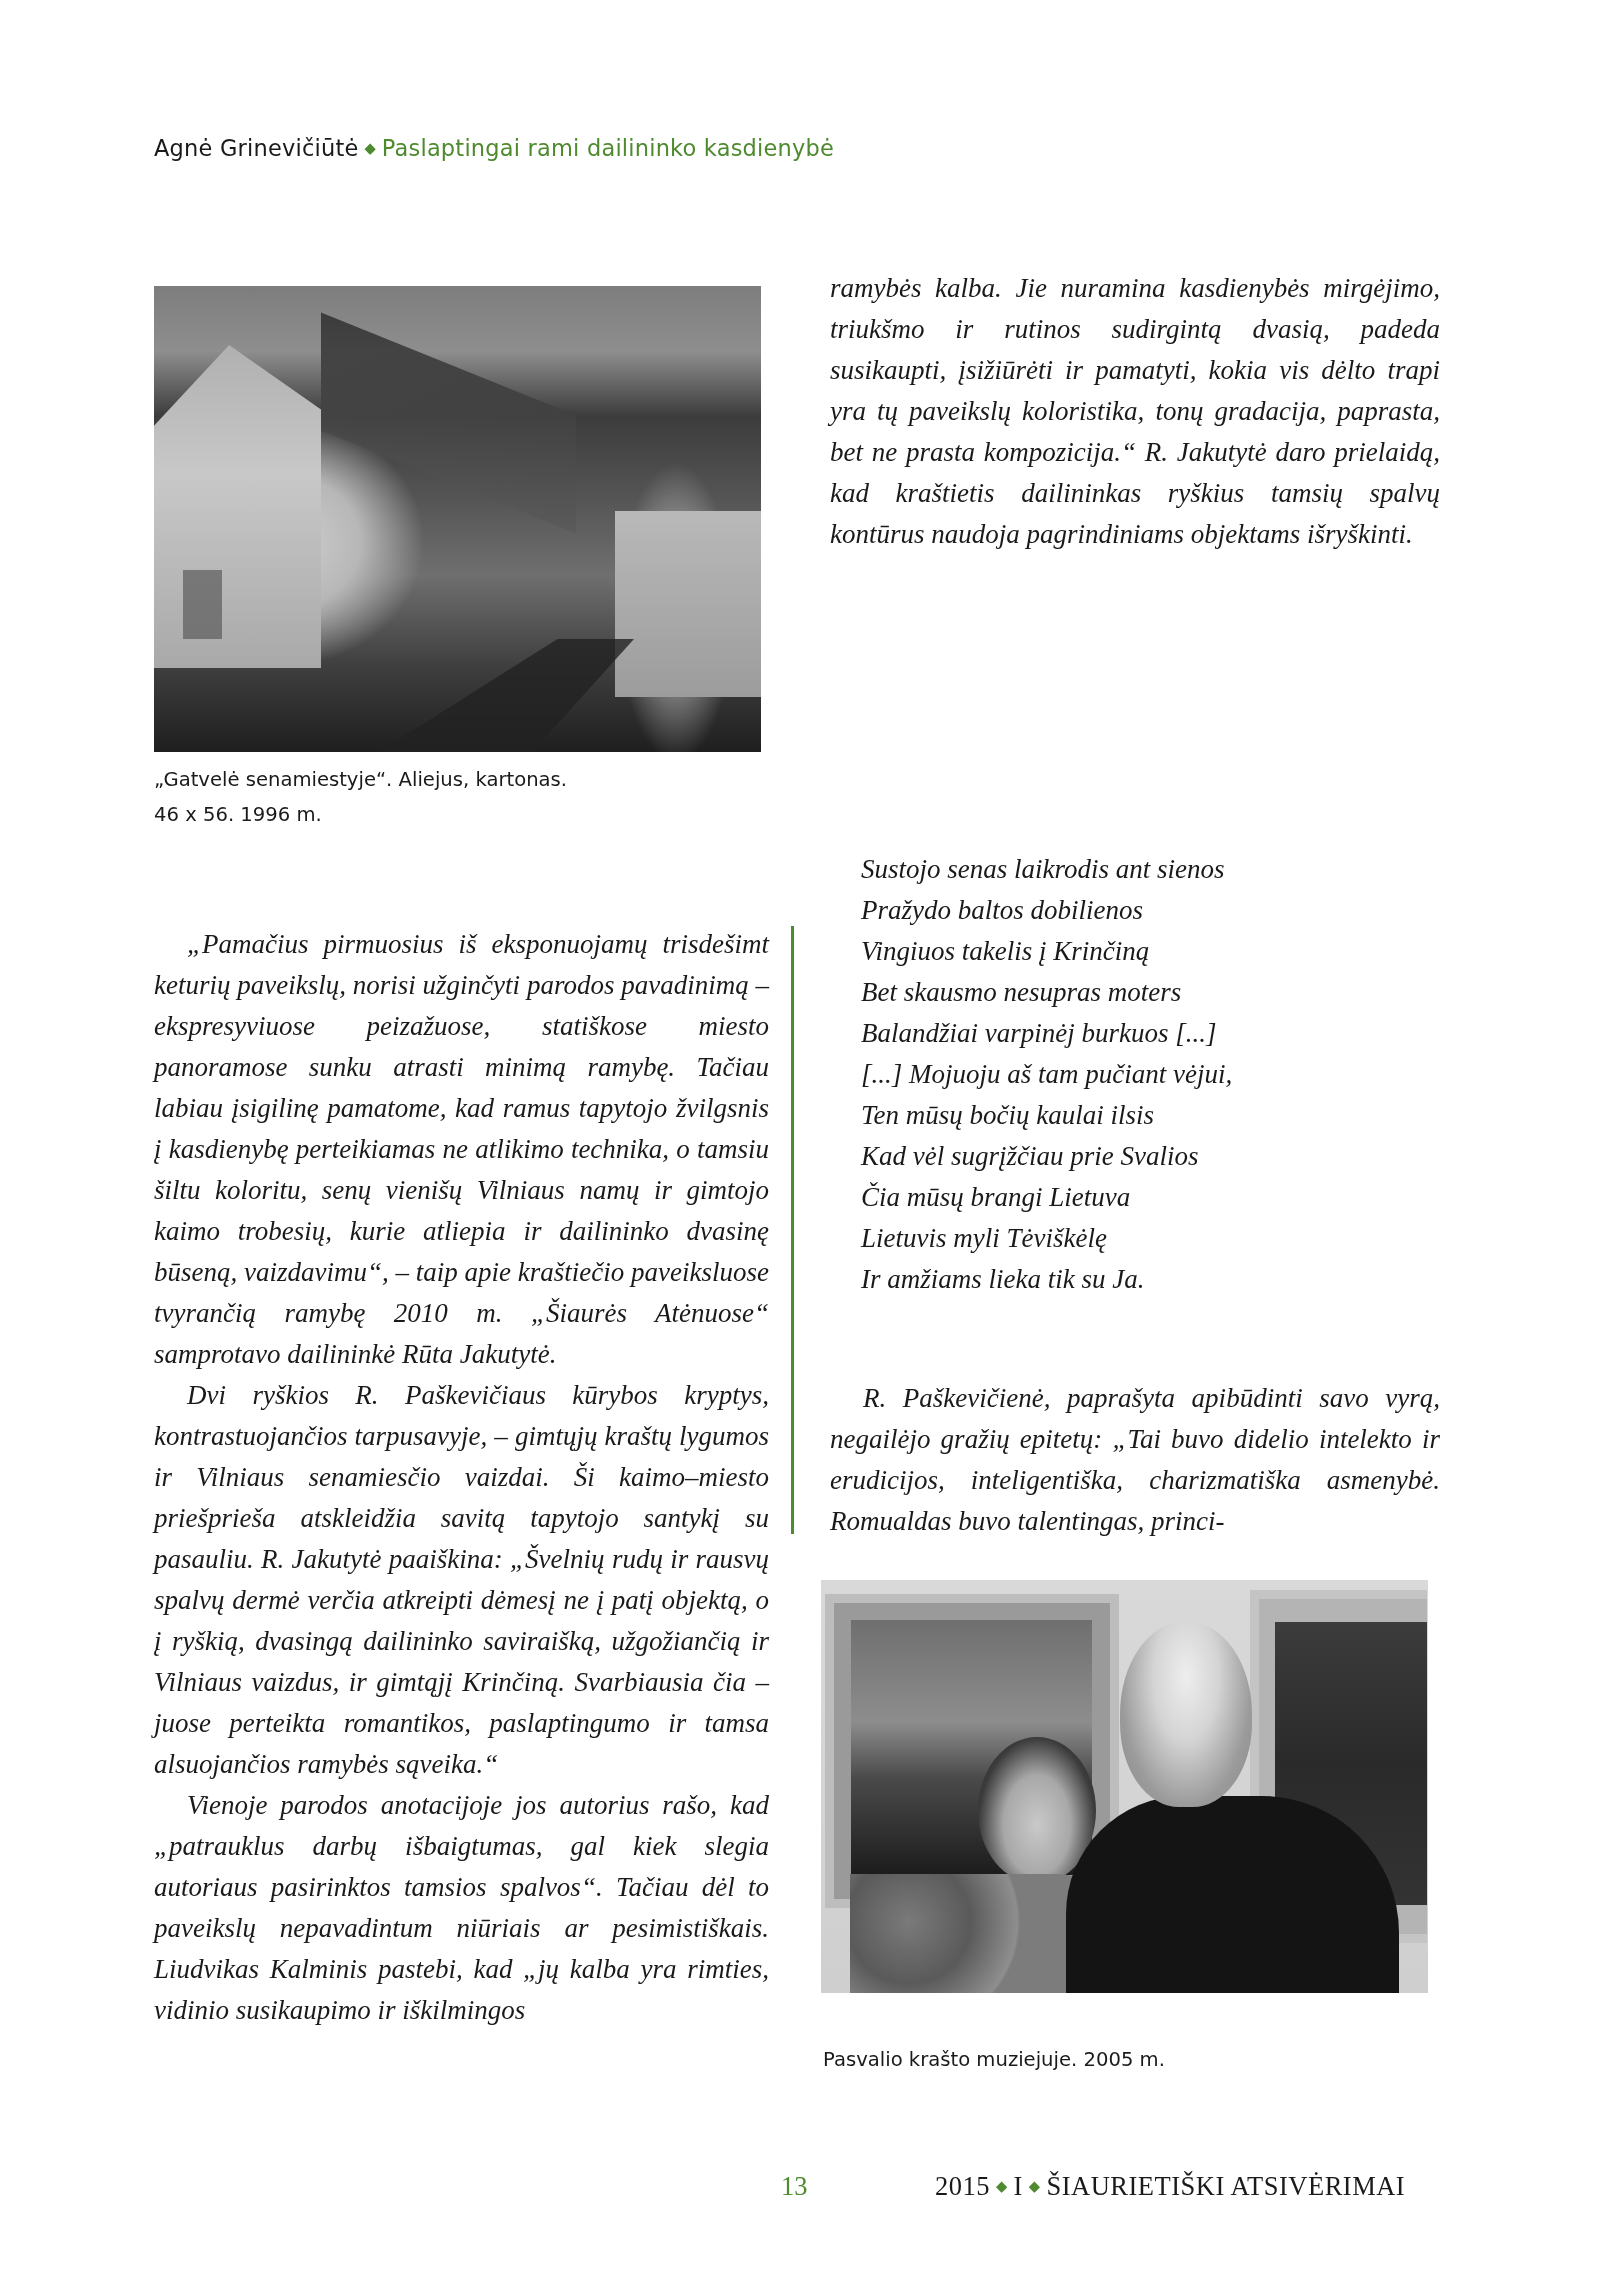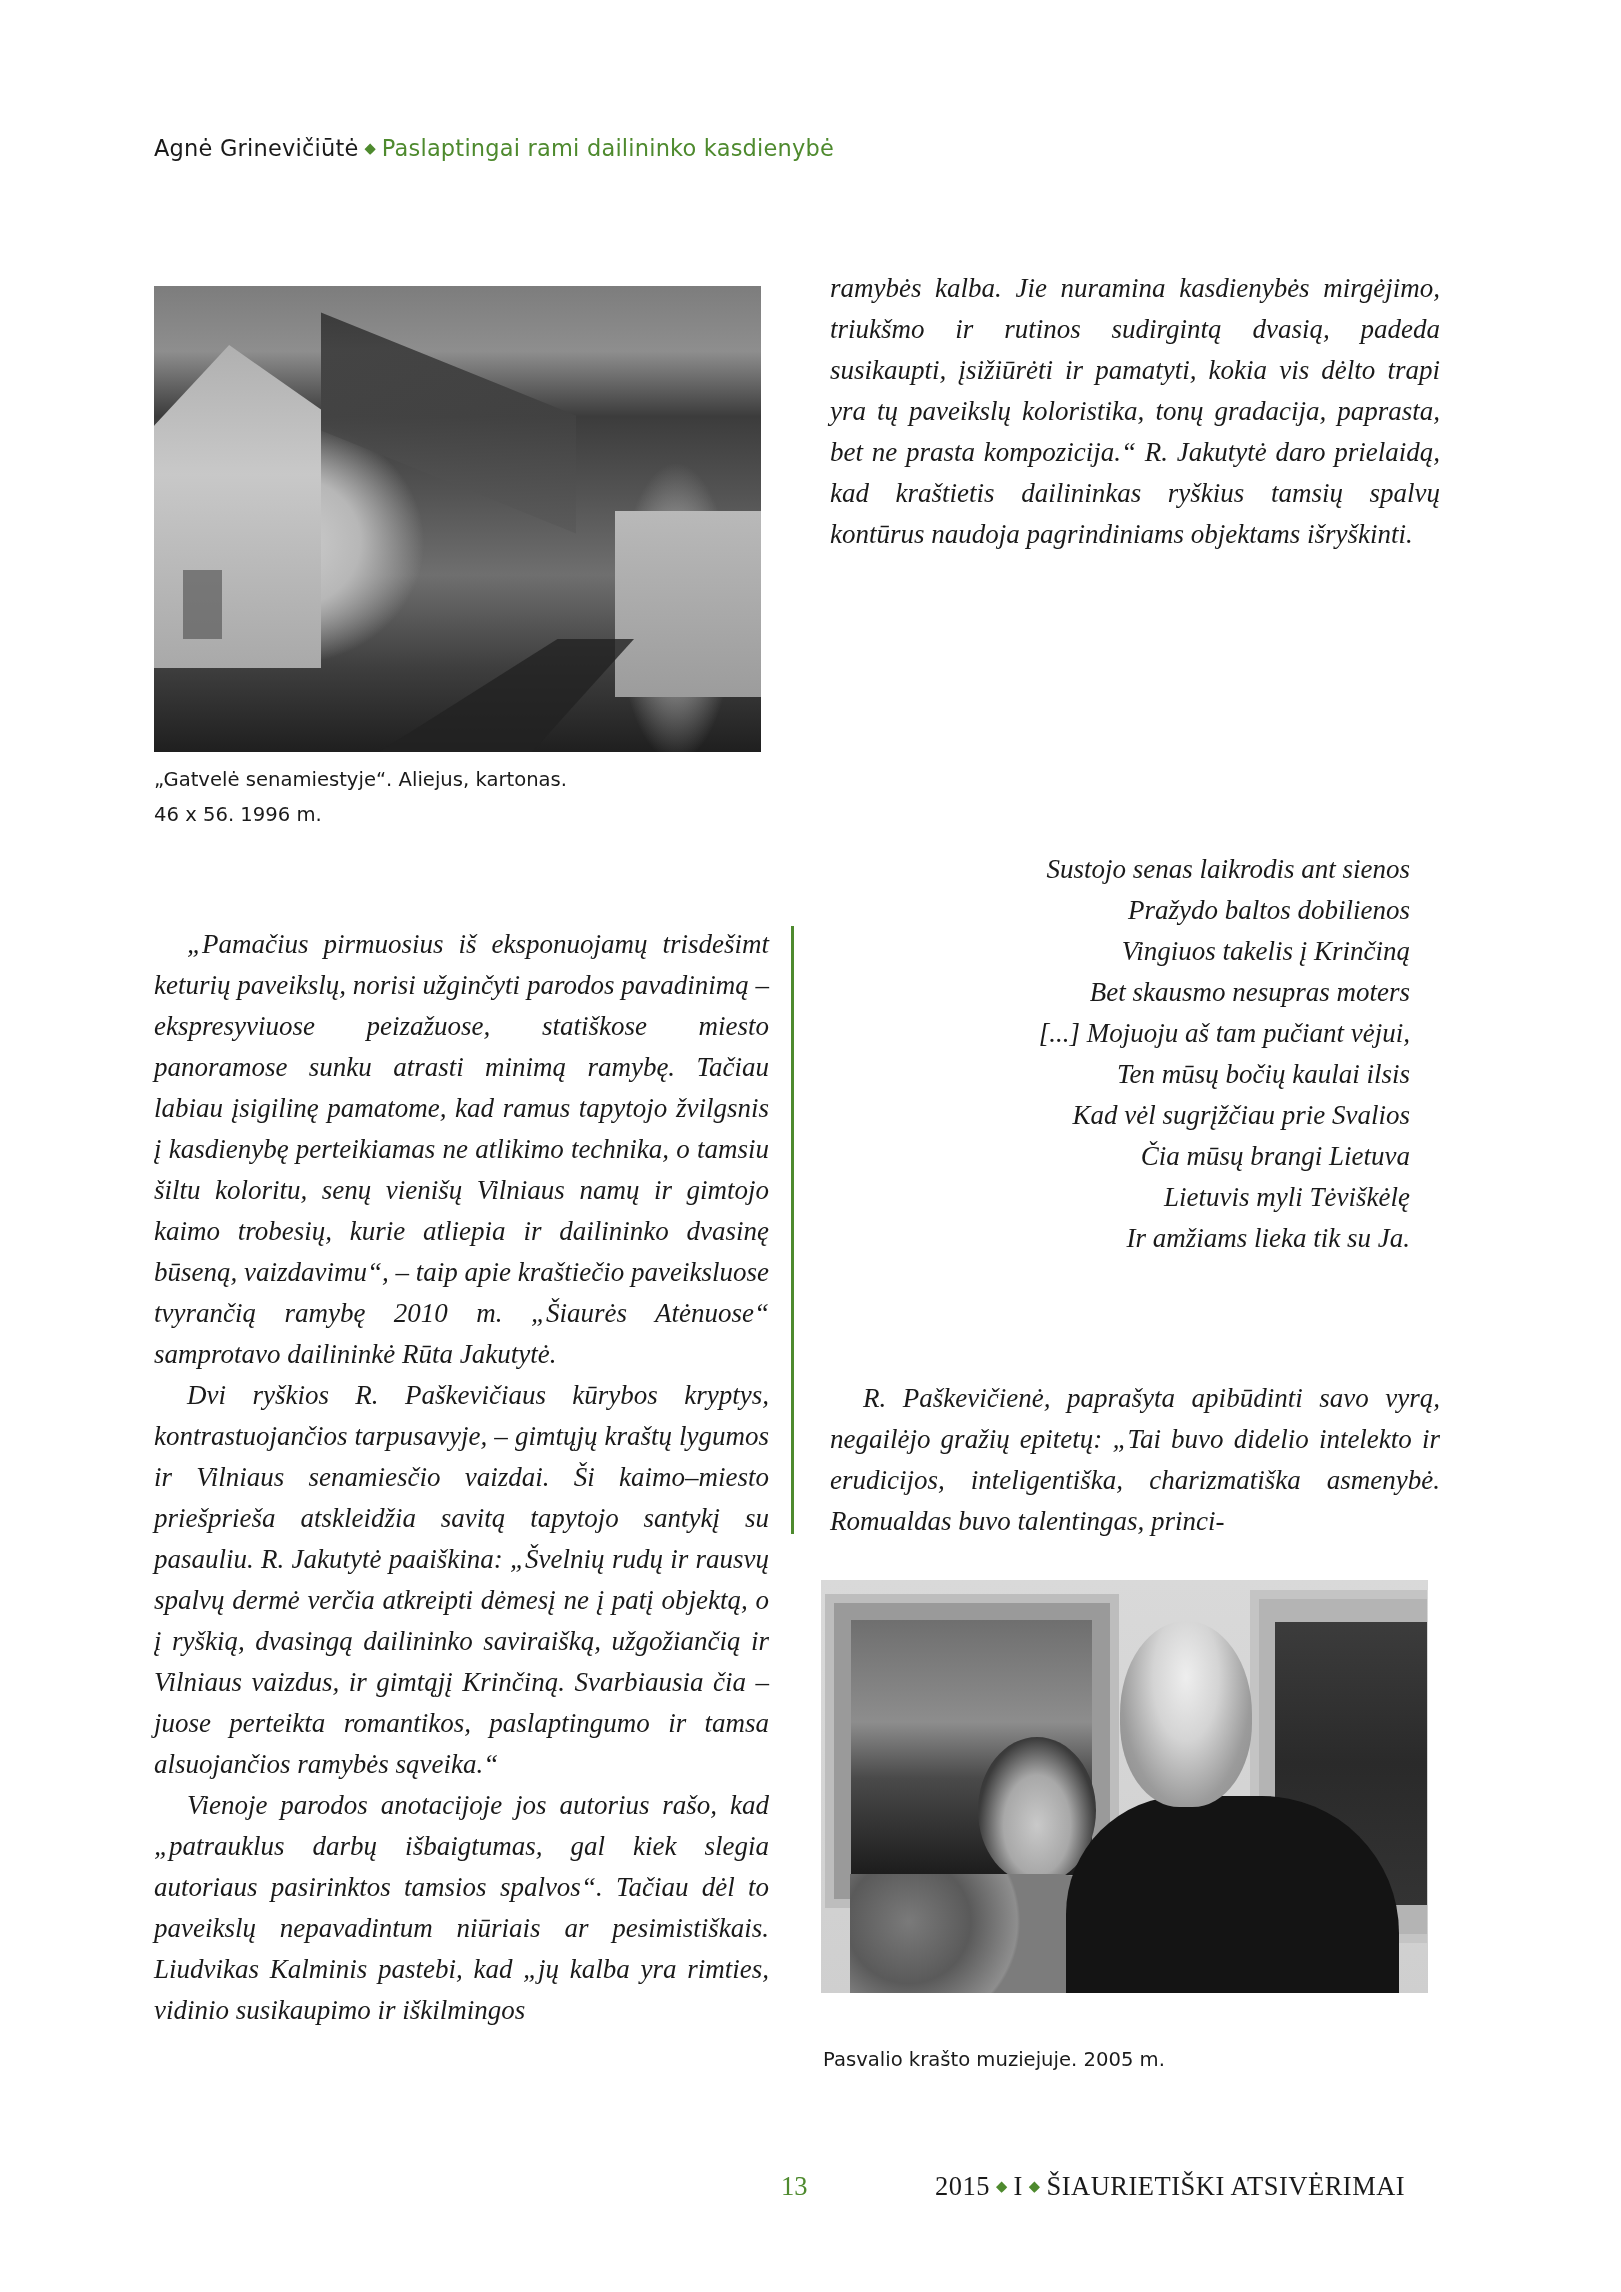--- a/index.html
+++ b/index.html
@@ -66,21 +66,21 @@
     }
     .col p { margin: 0; text-indent: 33px; }
     .col p.noindent { text-indent: 0; }
     .col-left { left: 154px; top: 924px; width: 615px; }
     .col-right-top { left: 830px; top: 268px; width: 610px; }
     .col-right-bottom { left: 830px; top: 1378px; width: 610px; }
 
     .poem {
       position: absolute; left: 861px; top: 849px; width: 549px;
       font-family: "Liberation Serif", "DejaVu Serif", serif; font-style: italic;
-      font-size: 27px; line-height: 41px; color: #1a1a1a; text-align: right;
+      font-size: 27px; line-height: 41px; color: #1a1a1a;
     }
     .poem div { white-space: nowrap; }
 
     .rule-green { position: absolute; left: 791px; top: 926px; width: 2.9px; height: 608px; background: #4e8a2e; }
 
     .folio {
       position: absolute; top: 2171px; font-family: "Liberation Serif", "DejaVu Serif", serif;
       font-size: 26.5px; color: #1a1a1a; white-space: nowrap;
     }
     .folio-page { left: 781px; color: #4e8a2e; }
@@ -116,20 +116,21 @@
 
 <div class="col col-right-top">
   <p class="noindent">ramybės kalba. Jie nuramina kasdienybės mirgėjimo, triukšmo ir rutinos sudirgintą dvasią, padeda susikaupti, įsižiūrėti ir pamatyti, kokia vis dėlto trapi yra tų paveikslų koloristika, tonų gradacija, paprasta, bet ne prasta kompozicija.“ R. Jakutytė daro prielaidą, kad kraštietis dailininkas ryškius tamsių spalvų kontūrus naudoja pagrindiniams objektams išryškinti.</p>
 </div>
 
 <div class="poem">
   <div>Sustojo senas laikrodis ant sienos</div>
   <div>Pražydo baltos dobilienos</div>
   <div>Vingiuos takelis į Krinčiną</div>
   <div>Bet skausmo nesupras moters</div>
+  <div>Balandžiai varpinėj burkuos [...]</div>
   <div>[...] Mojuoju aš tam pučiant vėjui,</div>
   <div>Ten mūsų bočių kaulai ilsis</div>
   <div>Kad vėl sugrįžčiau prie Svalios</div>
   <div>Čia mūsų brangi Lietuva</div>
   <div>Lietuvis myli Tėviškėlę</div>
   <div>Ir amžiams lieka tik su Ja.</div>
 </div>
 
 <div class="col col-right-bottom">
   <p>R. Paškevičienė, paprašyta apibūdinti savo vyrą, negailėjo gražių epitetų: „Tai buvo didelio intelekto ir erudicijos, inteligentiška, charizmatiška asmenybė. Romualdas buvo talentingas, princi-</p>

